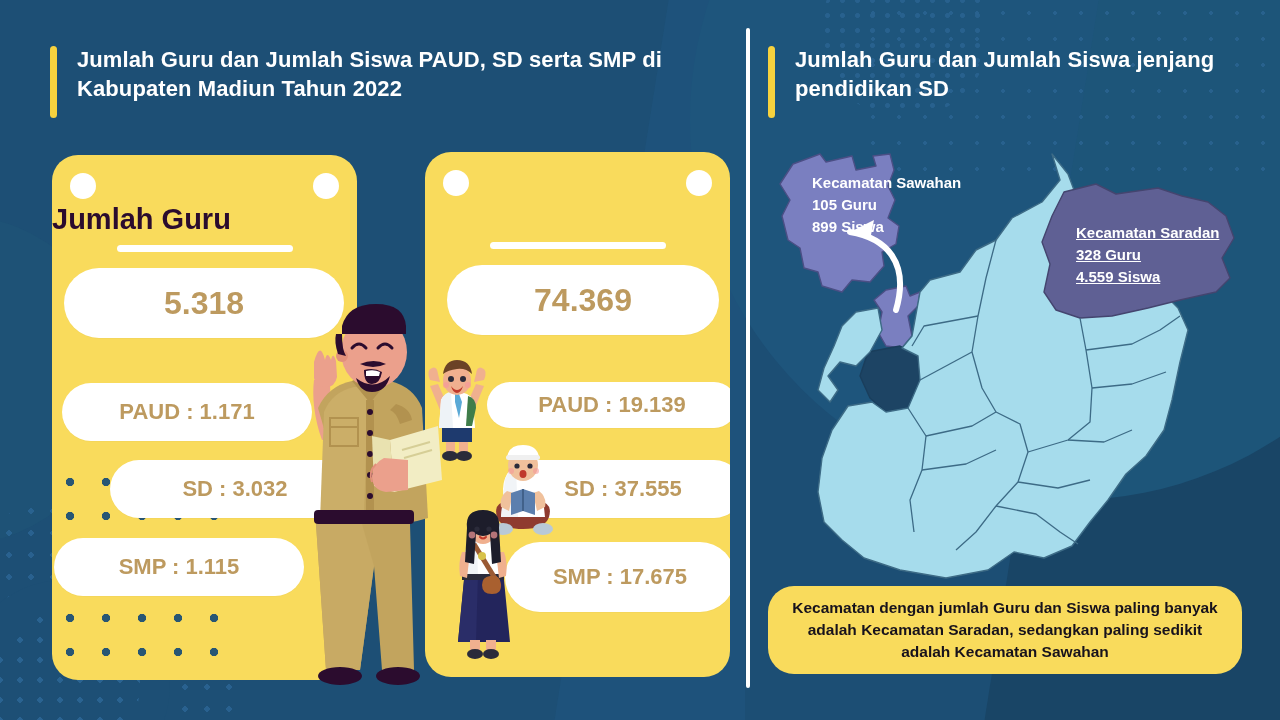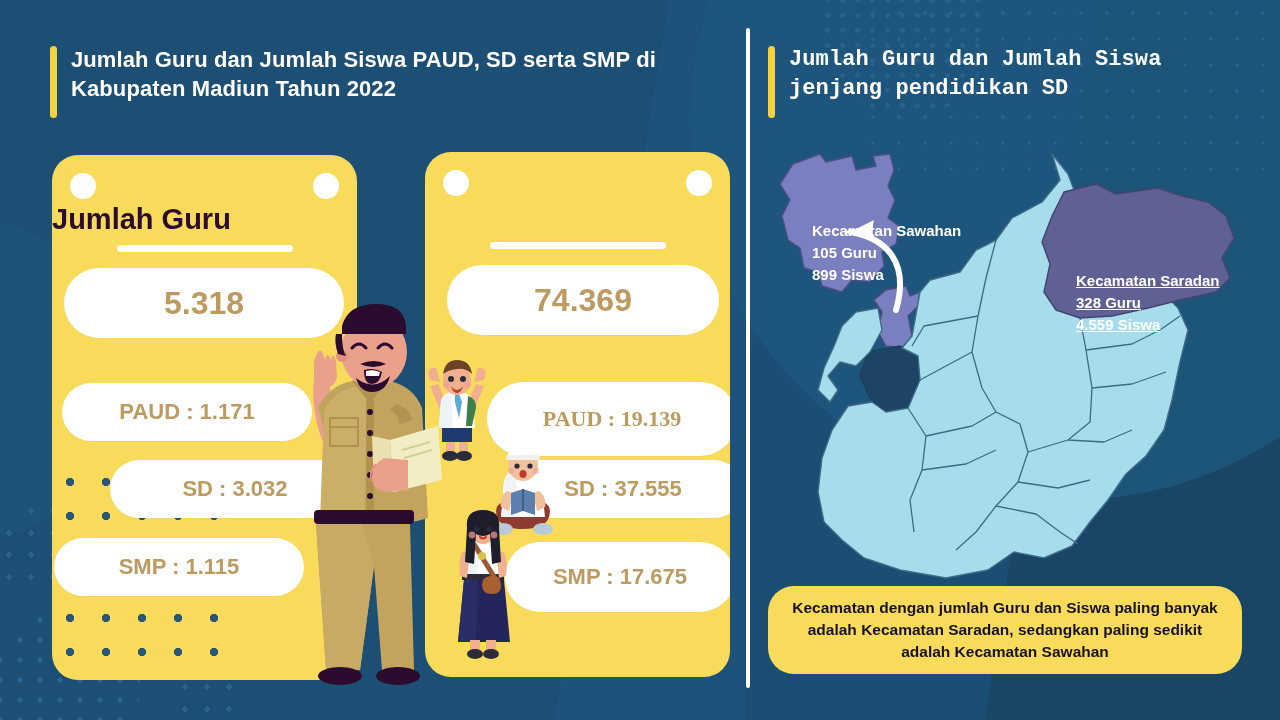--- a/index.html
+++ b/index.html
@@ -64,32 +64,32 @@
     border-radius:50%;background:#1f5477;opacity:.65;
   }
 
   
   .divider{
     position:absolute;left:746px;top:28px;width:4px;height:660px;
     background:#ffffff;border-radius:3px;
   }
 
   
-  .head{position:absolute;display:flex;gap:14px;align-items:flex-start;}
+  .head{position:absolute;display:flex;gap:20px;align-items:flex-start;}
   .head .bar{width:7px;border-radius:4px;background:#f7d23e;flex:none;}
   .head h1{
     margin:0;color:#ffffff;font-weight:bold;line-height:1.3;
     letter-spacing:.1px;
   }
   #head-left{left:50px;top:46px;}
   #head-left .bar{height:72px;}
   #head-left h1{font-size:22px;width:660px;}
   #head-right{left:768px;top:46px;}
   #head-right .bar{height:72px;}
-  #head-right h1{font-size:22px;width:450px;font-family:Liberation Mono, monospace;}
+  #head-right h1{font-size:22px;width:450px;}
 
   
   .card{
     position:absolute;background:#f9db5c;border-radius:26px;overflow:hidden;
   }
   #card-guru{left:52px;top:155px;width:305px;height:525px;}
   #card-siswa{left:425px;top:152px;width:305px;height:525px;}
   .punch{
     position:absolute;width:26px;height:26px;border-radius:50%;background:#ffffff;top:18px;
   }
@@ -117,39 +117,38 @@
   .pill.big{font-size:32px;}
   .pill.small{font-size:22px;}
 
   
   #guru-total{left:12px;top:113px;width:280px;height:70px;}
   #guru-paud{left:10px;top:228px;width:250px;height:58px;}
   #guru-sd{left:58px;top:305px;width:250px;height:58px;}
   #guru-smp{left:2px;top:383px;width:250px;height:58px;}
   
   #siswa-total{left:22px;top:113px;width:272px;height:70px;}
-  #siswa-paud{left:62px;top:230px;width:250px;height:74px;font-family:Liberation Serif, serif;}
+  #siswa-paud{left:62px;top:230px;width:250px;height:46px;}
   #siswa-sd{left:78px;top:308px;width:240px;height:58px;}
   #siswa-smp{left:80px;top:390px;width:230px;height:70px;}
 
   
   .illus{position:absolute;}
   #teacher{left:278px;top:300px;width:190px;height:420px;z-index:6;}
   #kid-paud{left:424px;top:358px;width:66px;height:110px;z-index:7;}
   #kid-sd{left:487px;top:443px;width:72px;height:100px;z-index:7;}
   #kid-smp{left:452px;top:508px;width:62px;height:160px;z-index:7;}
 
   
   #map-wrap{position:absolute;left:760px;top:140px;width:505px;height:445px;}
   #map-svg{display:block;width:505px;height:445px;}
 
   .map-label{
     position:absolute;color:#ffffff;font-weight:bold;font-size:15px;line-height:1.45;
     white-space:nowrap;
-    margin-top:48px;
   }
   #label-sawahan{left:812px;top:172px;}
   #label-saradan{left:1076px;top:222px;text-decoration:underline;}
 
   
   #caption{
     position:absolute;left:768px;top:586px;width:474px;height:88px;
     background:#f9db5c;border-radius:26px;
     display:flex;align-items:center;justify-content:center;text-align:center;
     color:#17121c;font-weight:bold;font-size:15.5px;line-height:1.42;

